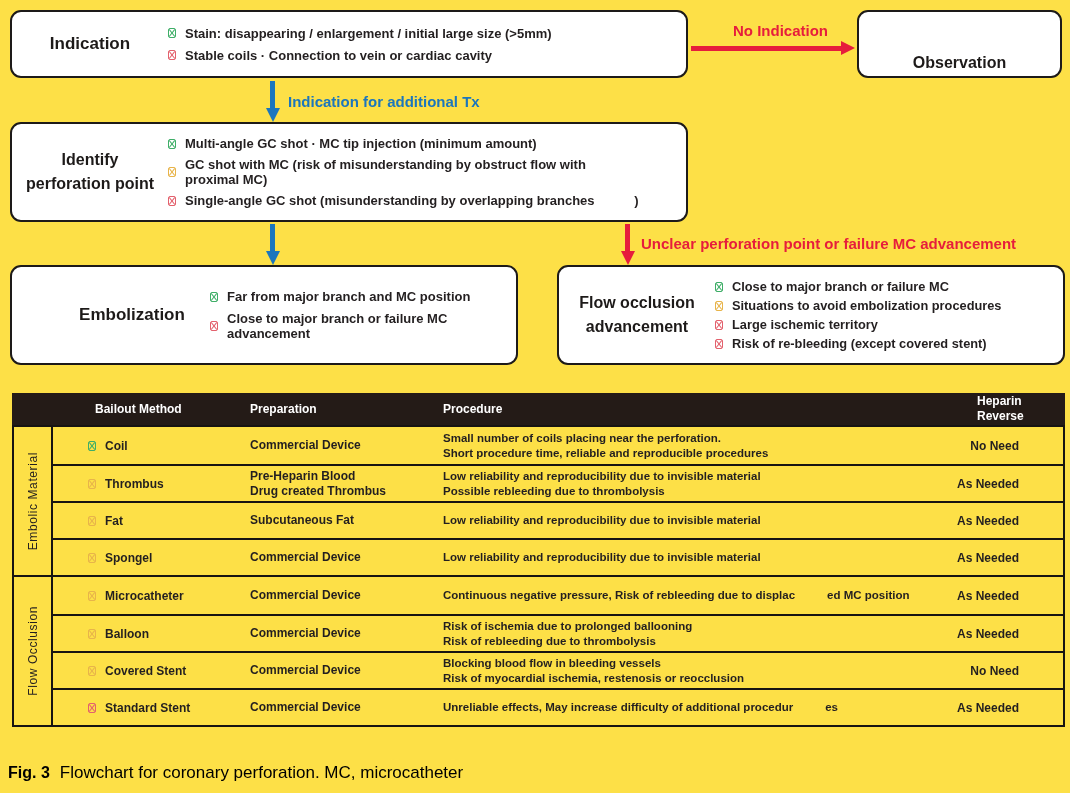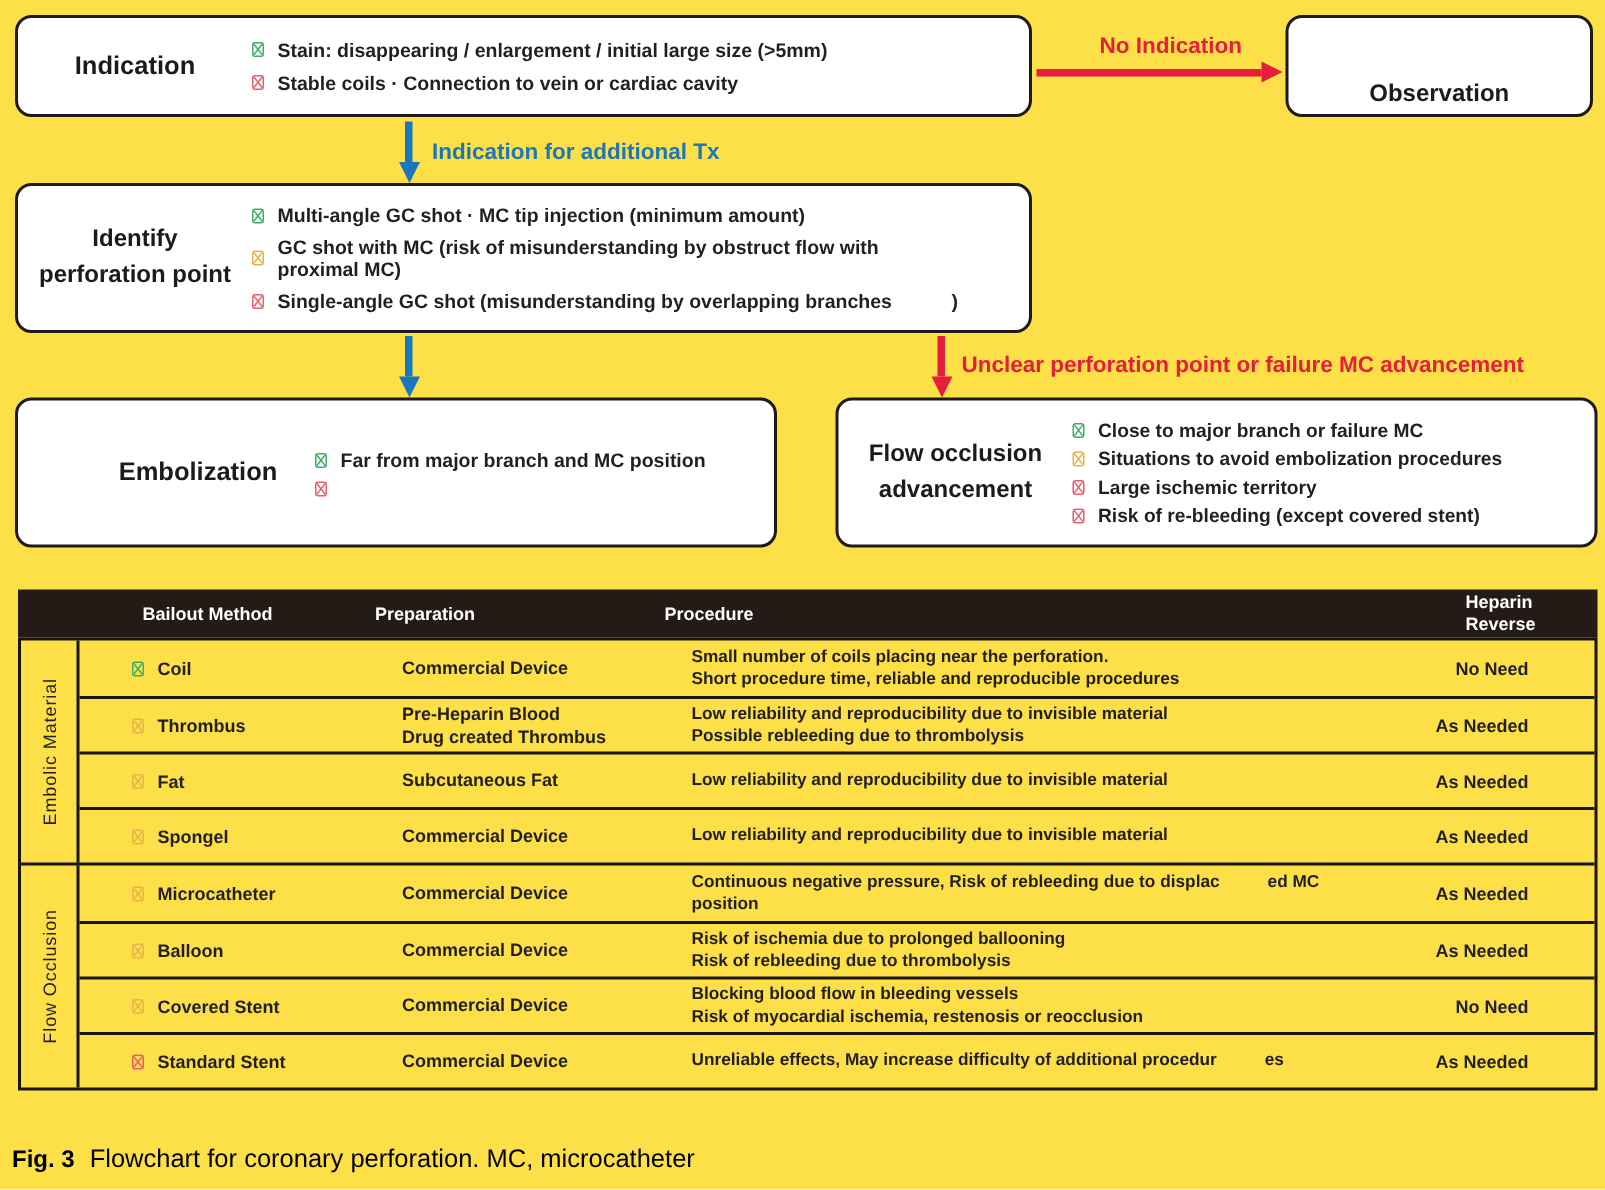--- a/index.html
+++ b/index.html
@@ -70,21 +70,21 @@
   .h-h{width:88px;line-height:1.25;}
   .tbody{border:2px solid #171412;border-top:2px solid #171412;box-sizing:border-box;}
   .tgroup{display:flex;}
   .tgroup + .tgroup{border-top:2.5px solid #171412;}
   .gcol{width:39px;border-right:2px solid #171412;display:flex;align-items:center;justify-content:center;box-sizing:border-box;}
   .gtext{writing-mode:vertical-rl;transform:rotate(180deg);font-size:12px;letter-spacing:0.6px;color:#231f20;}
   .rows{flex:1;display:flex;flex-direction:column;}
   .trow{display:flex;align-items:center;height:37px;box-sizing:border-box;}
   .trow + .trow{border-top:2px solid #171412;}
   .c-m{width:197px;padding-left:35px;display:flex;align-items:center;font-size:12px;font-weight:600;box-sizing:border-box;}
-  .c-p{width:193px;font-size:12px;font-weight:600;line-height:14.5px;margin-left:18px;}
+  .c-p{width:193px;font-size:12px;font-weight:600;line-height:14.5px;}
   .c-proc{flex:1;font-size:11.5px;font-weight:600;line-height:14.5px;}
   .c-proc div{white-space:pre-wrap;}
   .c-h{width:140px;padding-right:44px;text-align:right;font-size:12px;font-weight:600;box-sizing:border-box;}
 
   
   .caption{position:absolute;left:8px;top:763px;}
   .captag{font-weight:bold;font-size:16px;color:#000;}
   .captext{font-family:Liberation Sans, sans-serif;font-size:17px;color:#000;margin-left:10px;}
 </style>
 </head>
@@ -154,20 +154,21 @@
 
   <div class="fbox" id="box-embolization">
     <div class="btitle">Embolization</div>
     <div class="bullets">
       <div class="bullet">
         <span class="xb ic-green"></span>
         <span class="txt">Far from major branch and MC position</span>
       </div>
       <div class="bullet">
         <span class="xb ic-red"></span>
+        <span class="txt">Close to major branch or failure MC advancement</span>
       </div>
     </div>
   </div>
 
   <div class="fbox" id="box-flow">
     <div class="btitle small">
       <div>Flow occlusion</div>
       <div>advancement</div>
     </div>
     <div class="bullets">

